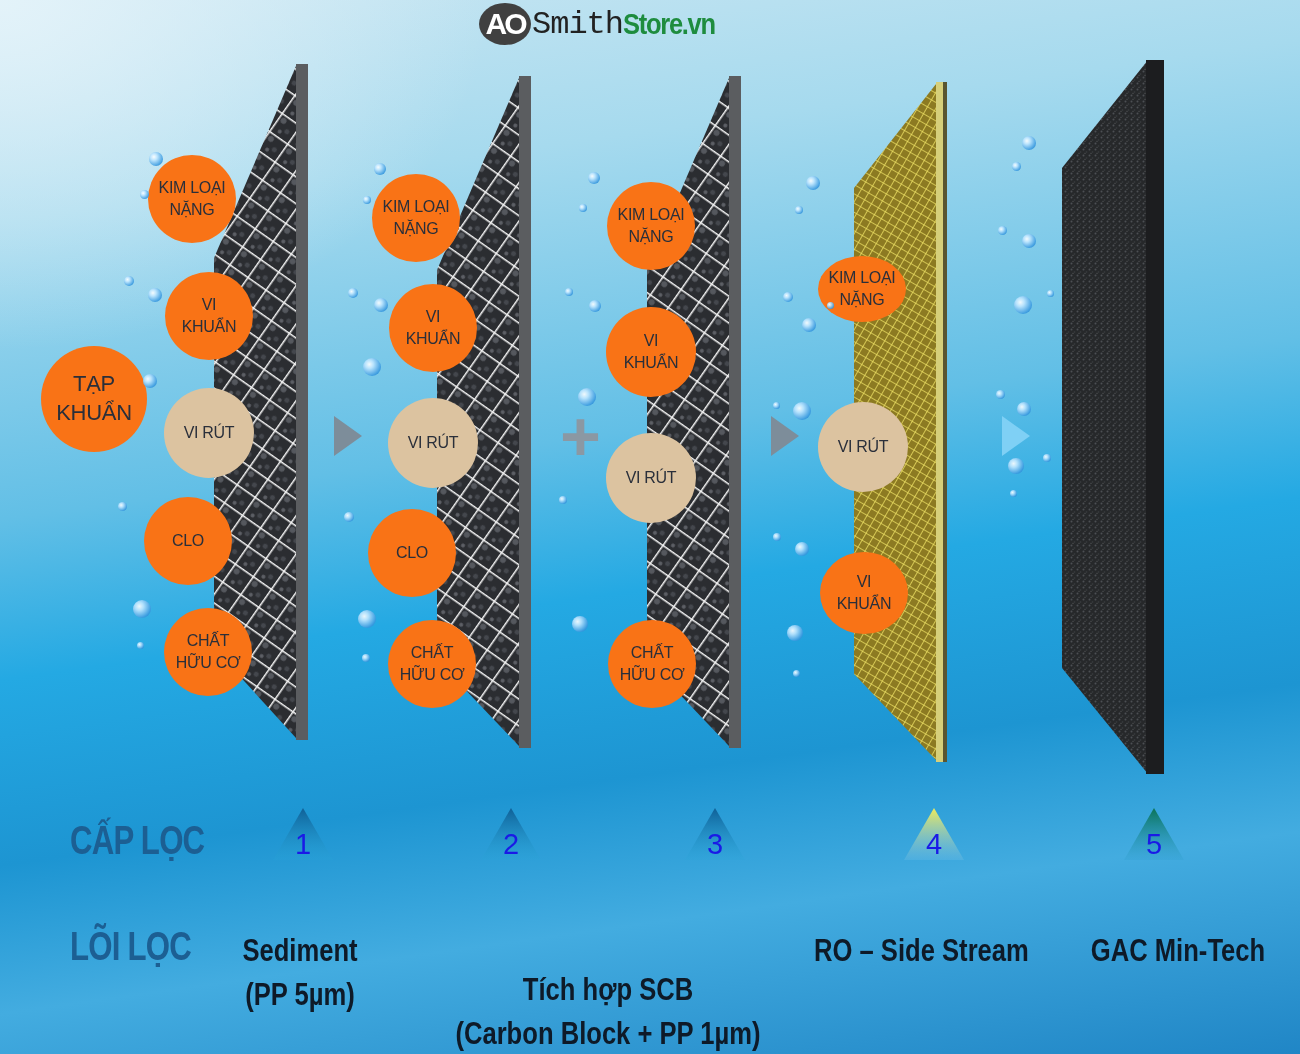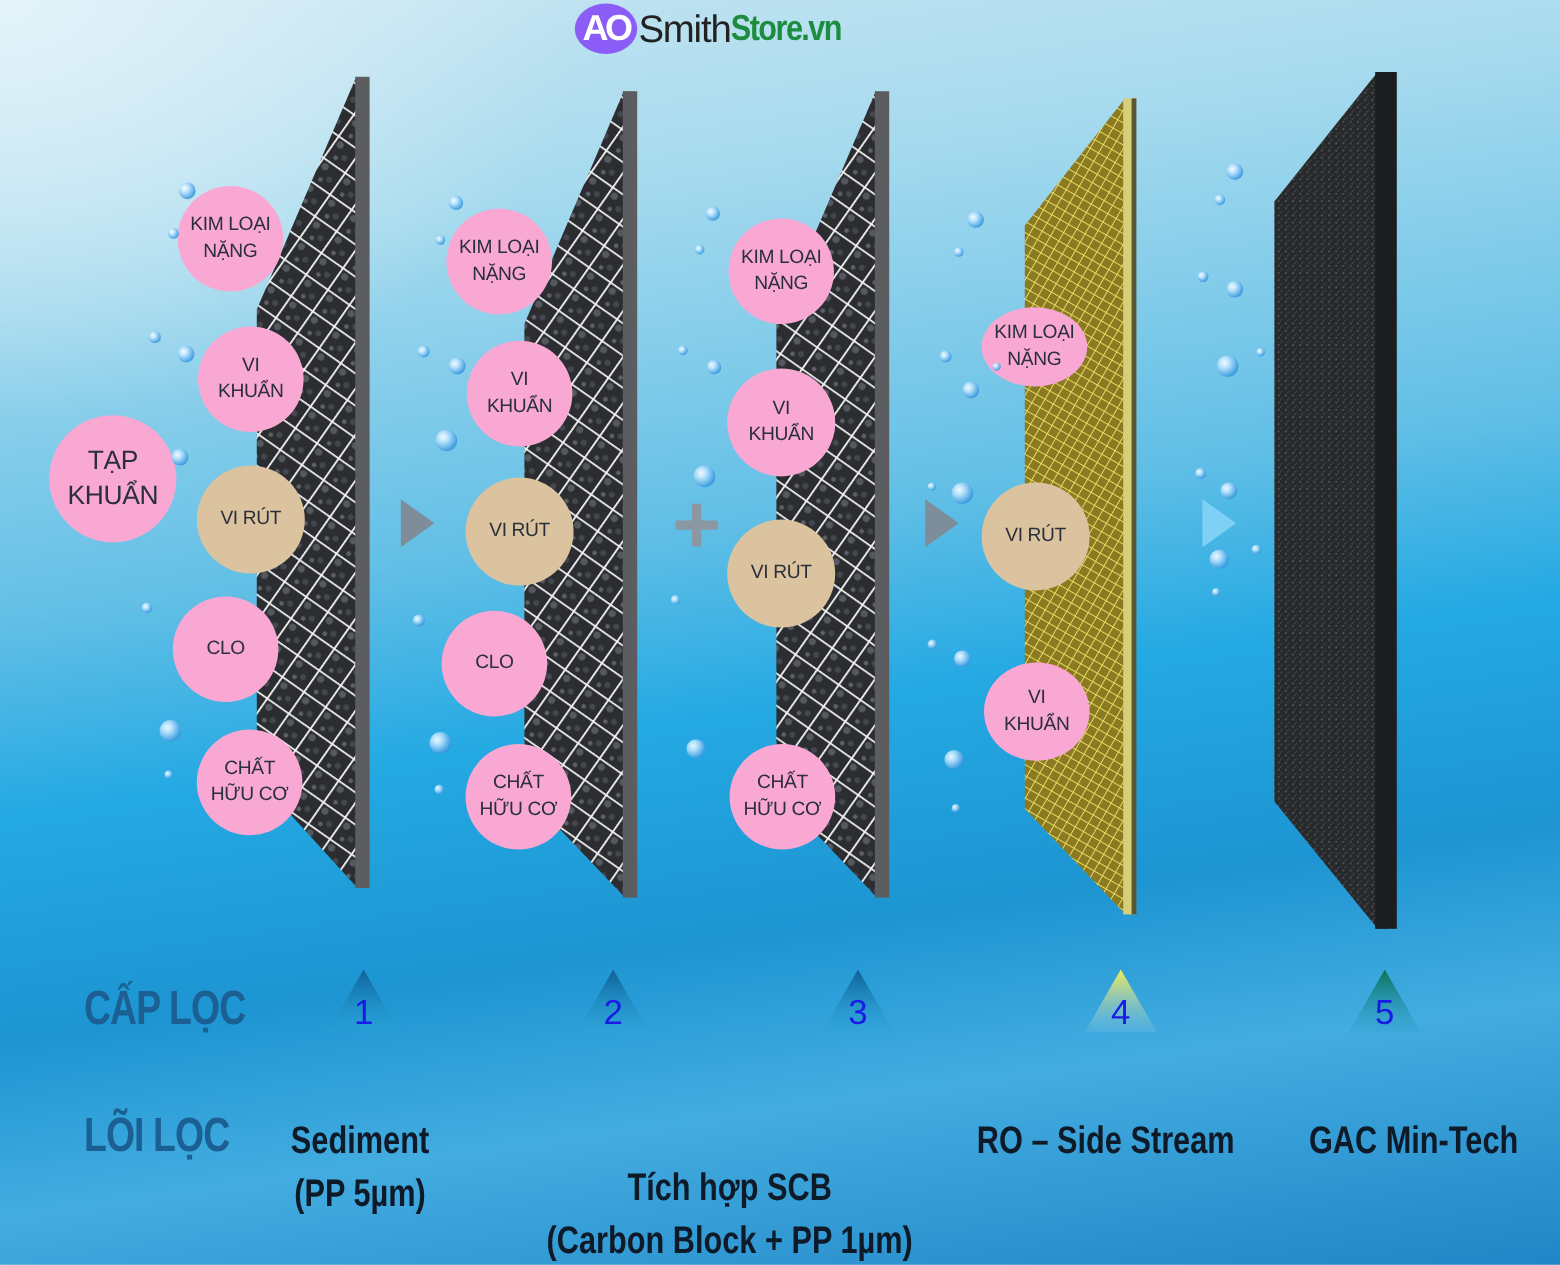--- a/index.html
+++ b/index.html
@@ -10,35 +10,35 @@
     background:
       radial-gradient(ellipse 700px 500px at 0% 0%, rgba(230,244,250,0.9) 0%, rgba(230,244,250,0) 70%),
       linear-gradient(172deg, #c9e6f2 0%, #a6daee 18%, #62bfe6 42%, #24a9e3 55%, #1d95d2 70%, #43ace0 82%, #2086c6 100%);
   }
   .abs { position: absolute; }
 
   
   .logo { left: 479px; top: 3px; height: 42px; display: flex; align-items: center; }
   .logo-badge {
     width: 52px; height: 42px; border-radius: 50%;
-    background: #8b5cf6; color: #fff;
+    background: #404040; color: #fff;
     font-family: "Liberation Sans", sans-serif; font-weight: bold;
     font-size: 30px; letter-spacing: -3px;
     display: flex; align-items: center; justify-content: center;
   }
-  .logo-smith { font-family: Liberation Sans, sans-serif; font-size: 32px; color: #222; letter-spacing: -1px; margin-left: 1px; }
+  .logo-smith { font-family: Liberation Mono, monospace; font-size: 32px; color: #222; letter-spacing: -1px; margin-left: 1px; }
   .logo-store { font-family: "Liberation Sans Narrow", "Liberation Sans", sans-serif; font-weight: bold; font-size: 30px; color: #1e8c3e; letter-spacing: -1.5px; transform: scaleX(0.85); transform-origin: left center; }
 
   
   .panel svg { display: block; }
 
   
   .bubble {
     position: absolute; border-radius: 50%;
-    background: #f9a8d4;
+    background: #f97316;
     color: #2a2f3a;
     font-family: "Liberation Sans", sans-serif;
     font-size: 16px; line-height: 1.35; text-align: center;
     display: flex; align-items: center; justify-content: center;
     letter-spacing: -0.3px;
   }
   .bubble.virus { background: #dcc3a0; }
   .bubble span { display: block; white-space: pre-line; }
   .bubble.big { font-size: 22px; line-height: 1.3; }
 

